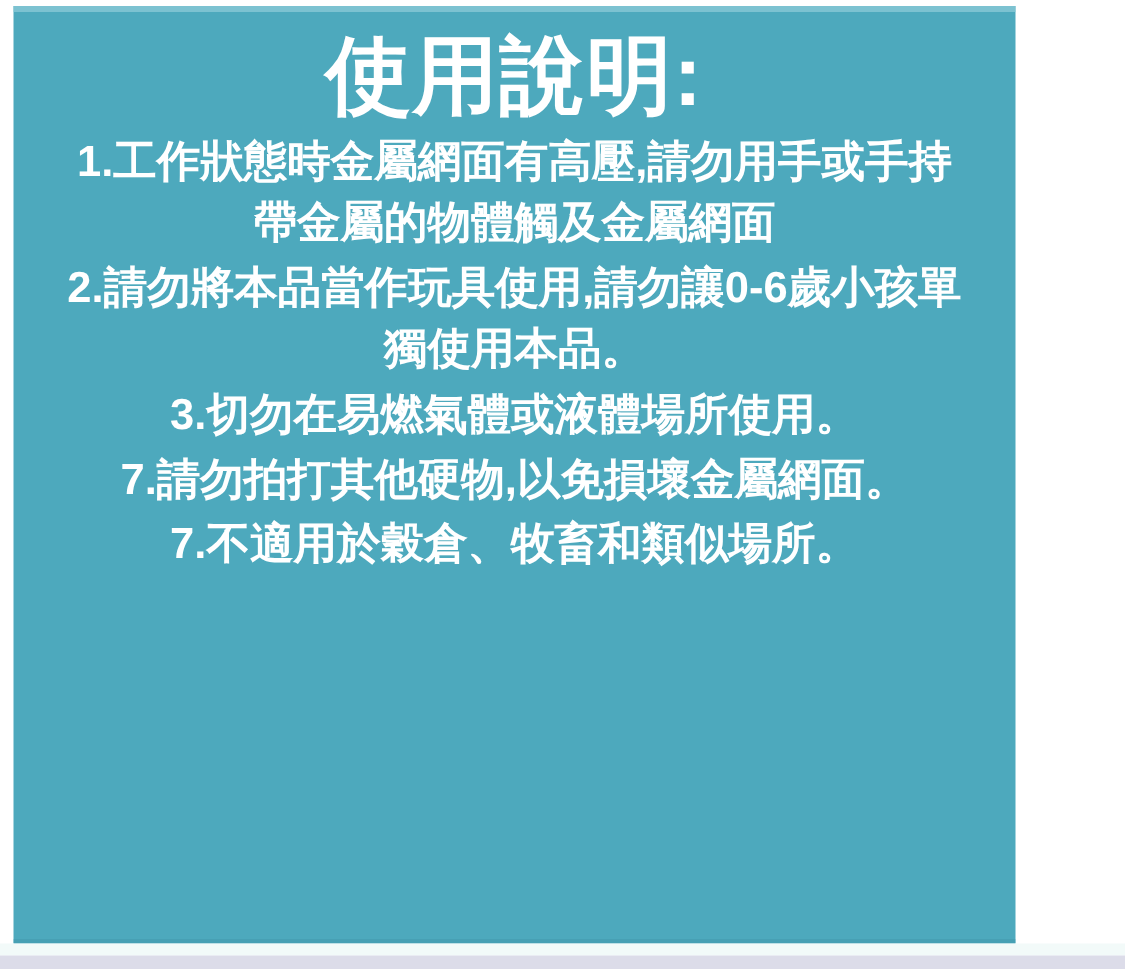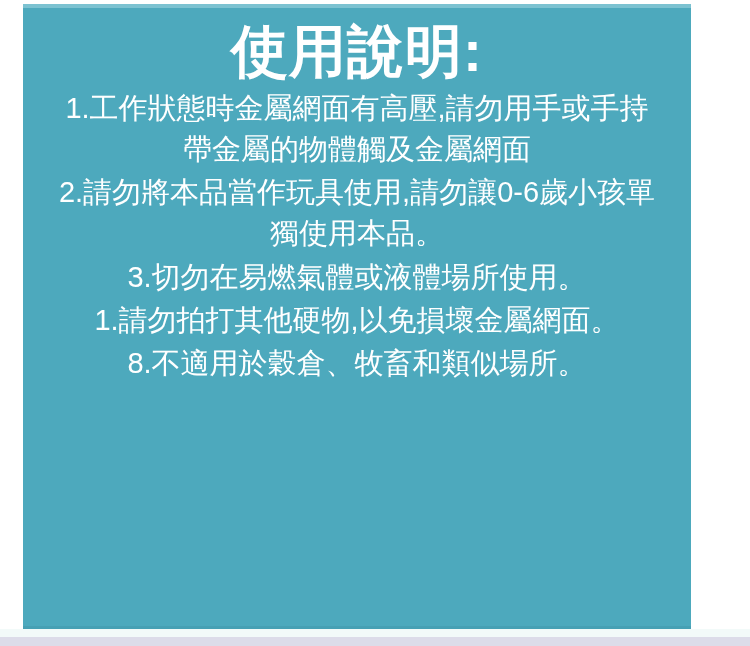--- a/index.html
+++ b/index.html
@@ -18,21 +18,21 @@
   .page {
     position: relative;
     width: 750px;
     height: 646px;
     background: #ffffff;
   }
 
   
   .panel {
     position: absolute;
-    left: 23px;
+    left: 9px;
     top: 4px;
     width: 668px;
     height: 625px;
     background: #4da9bd;
     box-sizing: border-box;
     overflow: hidden;
   }
 
   
   .panel-top-sheen {
@@ -71,21 +71,21 @@
 
   .rules {
     list-style: none;
     margin: 0;
     padding: 4px 6px 0 6px;
   }
 
   .rule {
     color: #ffffff;
     font-size: 29px;
-    font-weight: 400;
+    font-weight: 700;
     line-height: 1.42;
     letter-spacing: 0px;
     text-align: center;
     margin: 0;
     padding: 0;
   }
   .rule + .rule {
     margin-top: 2px;
   }
 
@@ -121,22 +121,22 @@
   <div class="panel">
     <div class="panel-top-sheen"></div>
 
     <div class="panel-inner">
       <h1 class="title">使用說明:</h1>
 
       <div class="rules">
         <p class="rule wrap-1">1.工作狀態時金屬網面有高壓,請勿用手或手持帶金屬的物體觸及金屬網面</p>
         <p class="rule wrap-2">2.請勿將本品當作玩具使用,請勿讓0-6歲小孩單獨使用本品。</p>
         <p class="rule single">3.切勿在易燃氣體或液體場所使用。</p>
-        <p class="rule single">1.請勿拍打其他硬物,以免損壞金屬網面。</p>
-        <p class="rule single">8.不適用於穀倉、牧畜和類似場所。</p>
+        <p class="rule single">7.請勿拍打其他硬物,以免損壞金屬網面。</p>
+        <p class="rule single">7.不適用於穀倉、牧畜和類似場所。</p>
       </div>
     </div>
 
     <div class="panel-bottom-sheen"></div>
   </div>
 
   <div class="below-gap"></div>
   <div class="bottom-strip"></div>
 
 </div>

